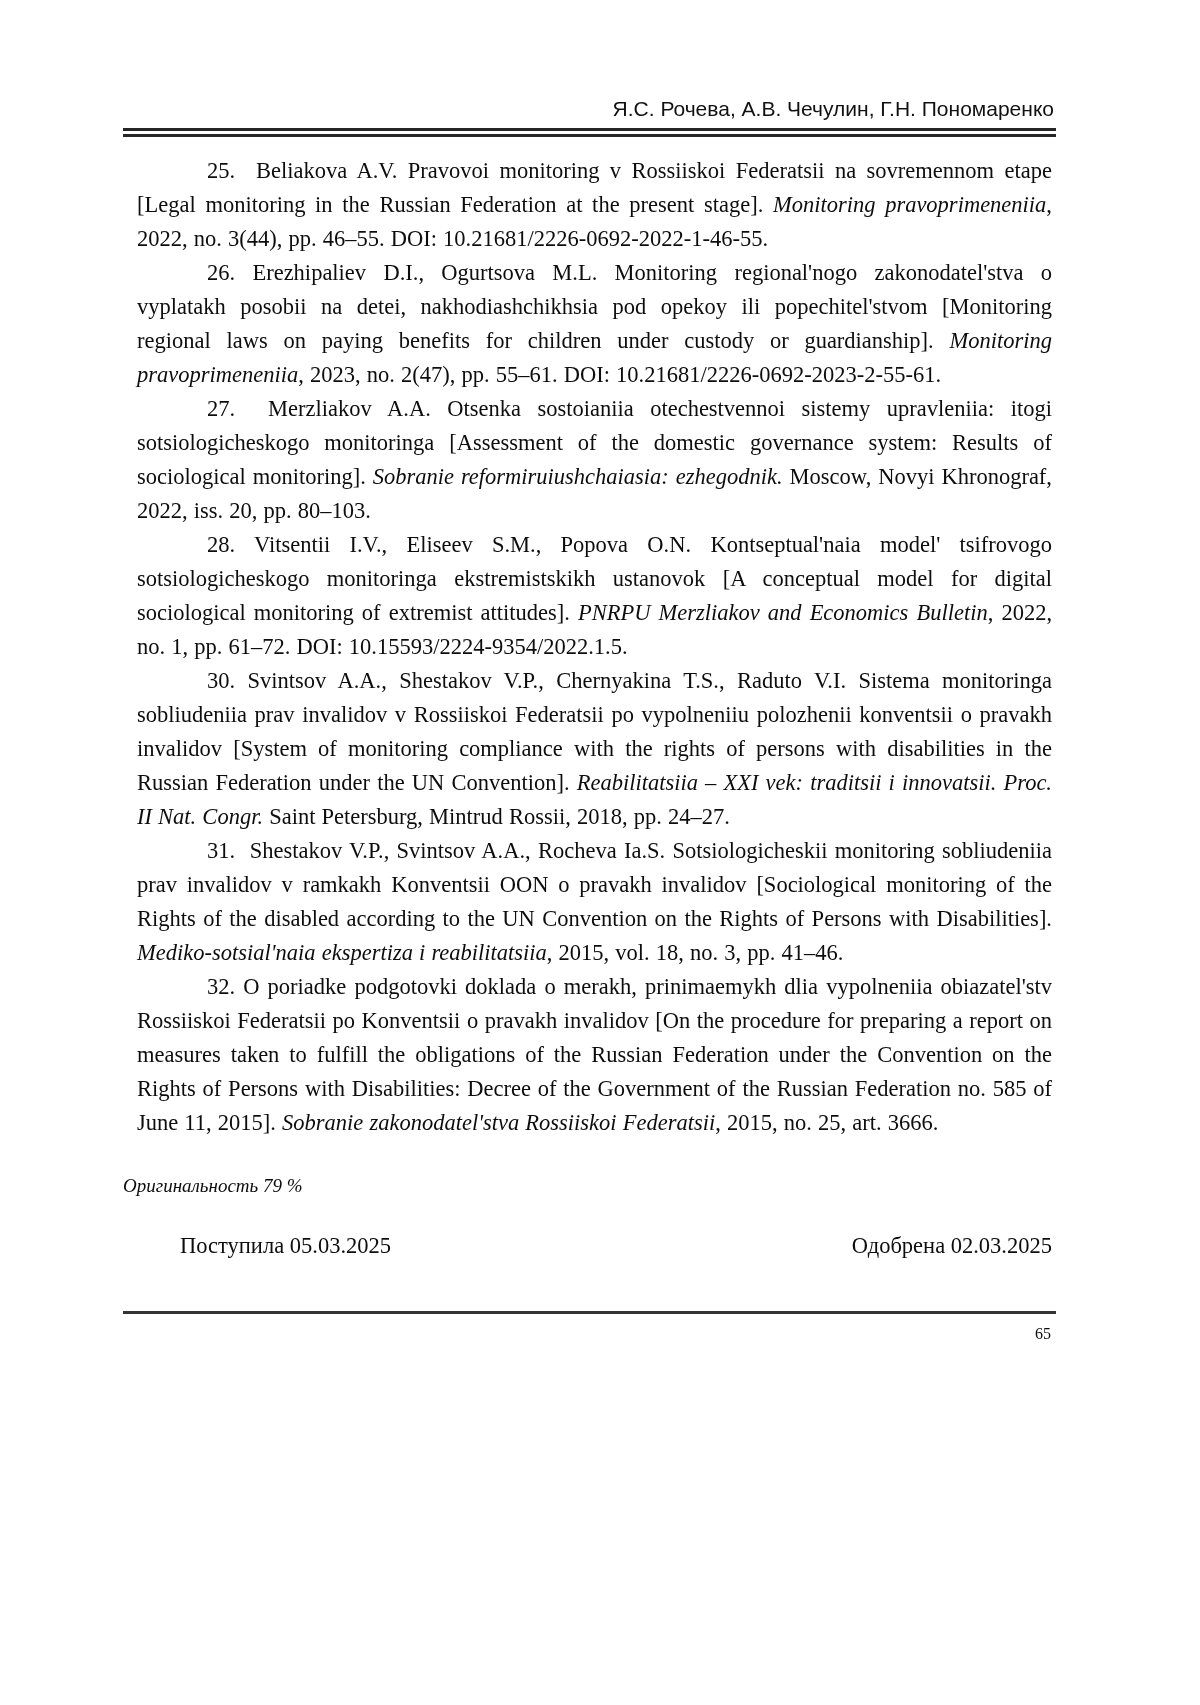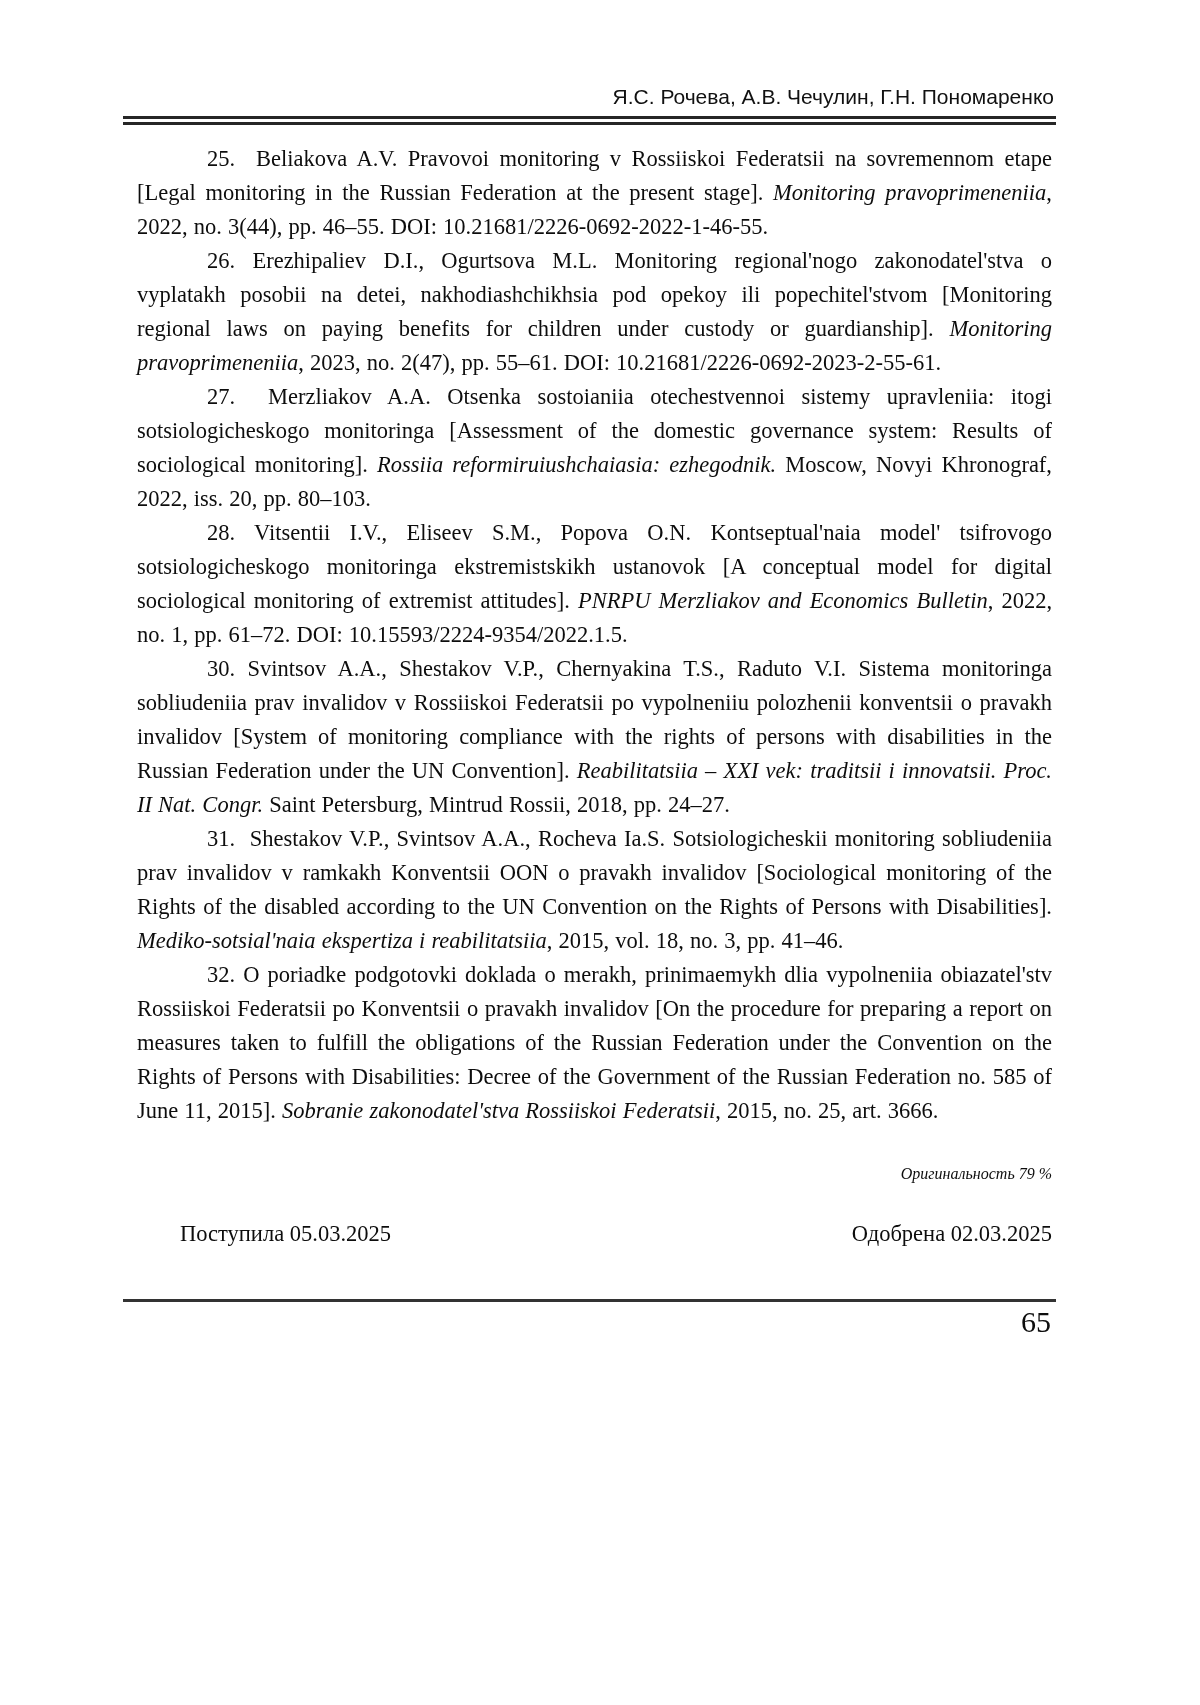--- a/index.html
+++ b/index.html
@@ -1,20 +1,20 @@
 <!DOCTYPE html>
 <html lang="ru"><head>
 <meta charset="utf-8">
 <style>
   html, body { margin: 0; padding: 0; background: #ffffff; }
   .page {
     position: relative;
     width: 1200px;
     height: 1624px;
-    margin: 0 auto;
+    margin: 12px auto;
     background: #ffffff;
     box-sizing: border-box;
     padding: 84px 144px 0 123px;
     color: #0d0d0d;
     font-family: "Liberation Serif", serif;
     overflow: hidden;
   }
   .running-head {
     text-align: right;
     font-family: "Liberation Sans", sans-serif;
@@ -35,60 +35,60 @@
     margin: 0 4px 0 14px;
     font-size: 22.5px;
     line-height: 34px;
     text-align: justify;
     text-indent: 70px;
     word-spacing: 0.5px;
   }
   .ref em { font-style: italic; }
   .originality {
     margin: 29px 4px 0 0;
-    text-align: right;
+    text-align: left;
     font-style: italic;
-    font-size: 16px;
+    font-size: 19px;
     line-height: 34px;
   }
   .dates {
     display: flex;
     justify-content: space-between;
     margin: 26px 4px 0 57px;
     font-size: 22.5px;
     line-height: 34px;
     white-space: nowrap;
     gap: 40px;
   }
   .footer-rule {
     margin-top: 48px;
     border-top: 3px solid #333333;
     height: 0;
   }
   .page-number {
     text-align: right;
-    font-size: 30px;
+    font-size: 16px;
     line-height: 30px;
     margin-top: 5px;
     padding-right: 5px;
   }
 </style>
 </head>
 <body>
 
 <div class="page">
 
   <div class="running-head">Я.С. Рочева, А.В. Чечулин, Г.Н. Пономаренко</div>
 
   <div class="double-rule"></div>
 
   <div class="references">
     <p class="ref"><span>25.&nbsp; Beliakova A.V. Pravovoi monitoring v Rossiiskoi Federatsii na sovremennom etape [Legal monitoring in the Russian Federation at the present stage]. </span><em>Monitoring pravoprimeneniia</em><span>, 2022, no. 3(44), pp. 46–55. DOI: 10.21681/2226-0692-2022-1-46-55.</span></p>
     <p class="ref"><span>26. Erezhipaliev D.I., Ogurtsova M.L. Monitoring regional'nogo zakonodatel'stva o vyplatakh posobii na detei, nakhodiashchikhsia pod opekoy ili popechitel'stvom [Monitoring regional laws on paying benefits for children under custody or guardianship]. </span><em>Monitoring pravoprimeneniia</em><span>, 2023, no. 2(47), pp. 55–61. DOI: 10.21681/2226-0692-2023-2-55-61.</span></p>
-    <p class="ref"><span>27.&nbsp; Merzliakov A.A. Otsenka sostoianiia otechestvennoi sistemy upravleniia: itogi sotsiologicheskogo monitoringa [Assessment of the domestic governance system: Results of sociological monitoring]. </span><em>Rossiia reformiruiushchaiasia: ezhegodnik.</em><span> Moscow, Novyi Khronograf, 2022, iss. 20, pp. 80–103.</span></p>
+    <p class="ref"><span>27.&nbsp; Merzliakov A.A. Otsenka sostoianiia otechestvennoi sistemy upravleniia: itogi sotsiologicheskogo monitoringa [Assessment of the domestic governance system: Results of sociological monitoring]. </span><em>Sobranie reformiruiushchaiasia: ezhegodnik.</em><span> Moscow, Novyi Khronograf, 2022, iss. 20, pp. 80–103.</span></p>
     <p class="ref"><span>28. Vitsentii I.V., Eliseev S.M., Popova O.N. Kontseptual'naia model' tsifrovogo sotsiologicheskogo monitoringa ekstremistskikh ustanovok [A conceptual model for digital sociological monitoring of extremist attitudes]. </span><em>PNRPU Merzliakov and Economics Bulletin</em><span>, 2022, no. 1, pp. 61–72. DOI: 10.15593/2224-9354/2022.1.5.</span></p>
     <p class="ref"><span>30. Svintsov A.A., Shestakov V.P., Chernyakina T.S., Raduto V.I. Sistema monitoringa sobliudeniia prav invalidov v Rossiiskoi Federatsii po vypolneniiu polozhenii konventsii o pravakh invalidov [System of monitoring compliance with the rights of persons with disabilities in the Russian Federation under the UN Convention]. </span><em>Reabilitatsiia – XXI vek: traditsii i innovatsii. Proc. II Nat. Congr.</em><span> Saint Petersburg, Mintrud Rossii, 2018, pp. 24–27.</span></p>
     <p class="ref"><span>31.&nbsp; Shestakov V.P., Svintsov A.A., Rocheva Ia.S. Sotsiologicheskii monitoring sobliudeniia prav invalidov v ramkakh Konventsii OON o pravakh invalidov [Sociological monitoring of the Rights of the disabled according to the UN Convention on the Rights of Persons with Disabilities]. </span><em>Mediko-sotsial'naia ekspertiza i reabilitatsiia</em><span>, 2015, vol. 18, no. 3, pp. 41–46.</span></p>
     <p class="ref"><span>32. O poriadke podgotovki doklada o merakh, prinimaemykh dlia vypolneniia obiazatel'stv Rossiiskoi Federatsii po Konventsii o pravakh invalidov [On the procedure for preparing a report on measures taken to fulfill the obligations of the Russian Federation under the Convention on the Rights of Persons with Disabilities: Decree of the Government of the Russian Federation no. 585 of June 11, 2015]. </span><em>Sobranie zakonodatel'stva Rossiiskoi Federatsii</em><span>, 2015, no. 25, art. 3666.</span></p>
   </div>
 
   <div class="originality">Оригинальность 79 %</div>
 
   <div class="dates">
     <span>Поступила 05.03.2025</span>

